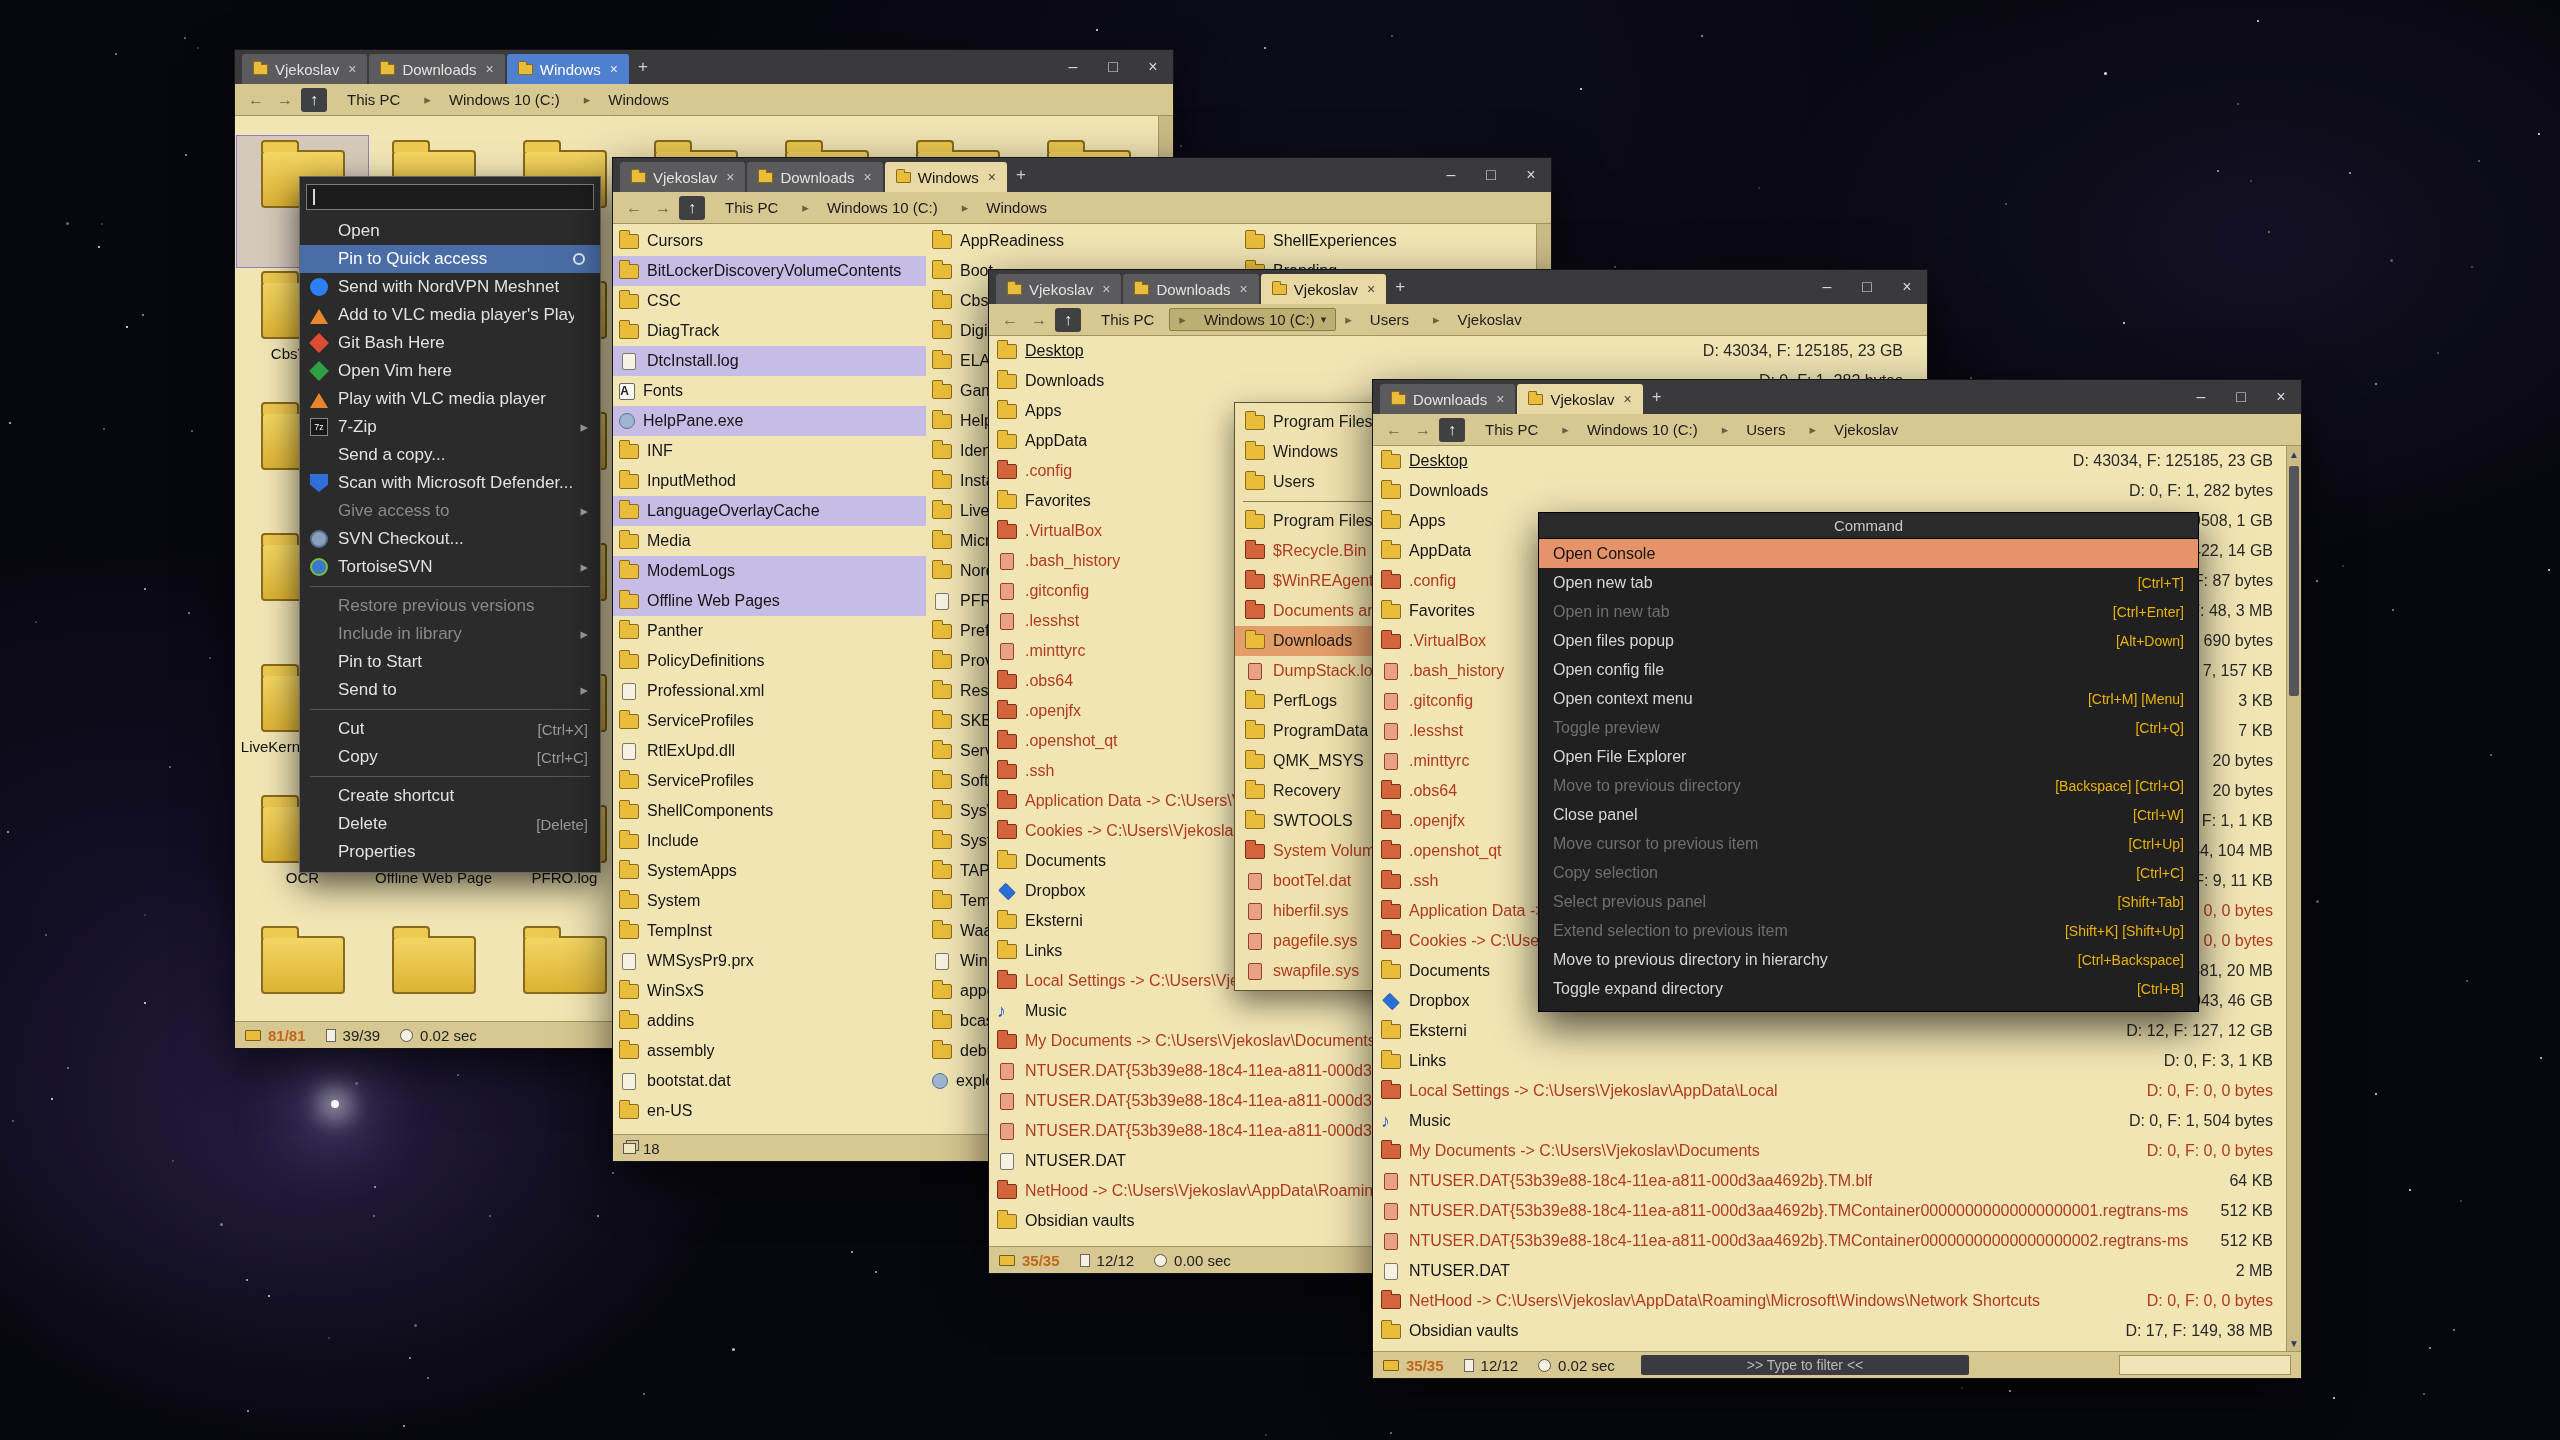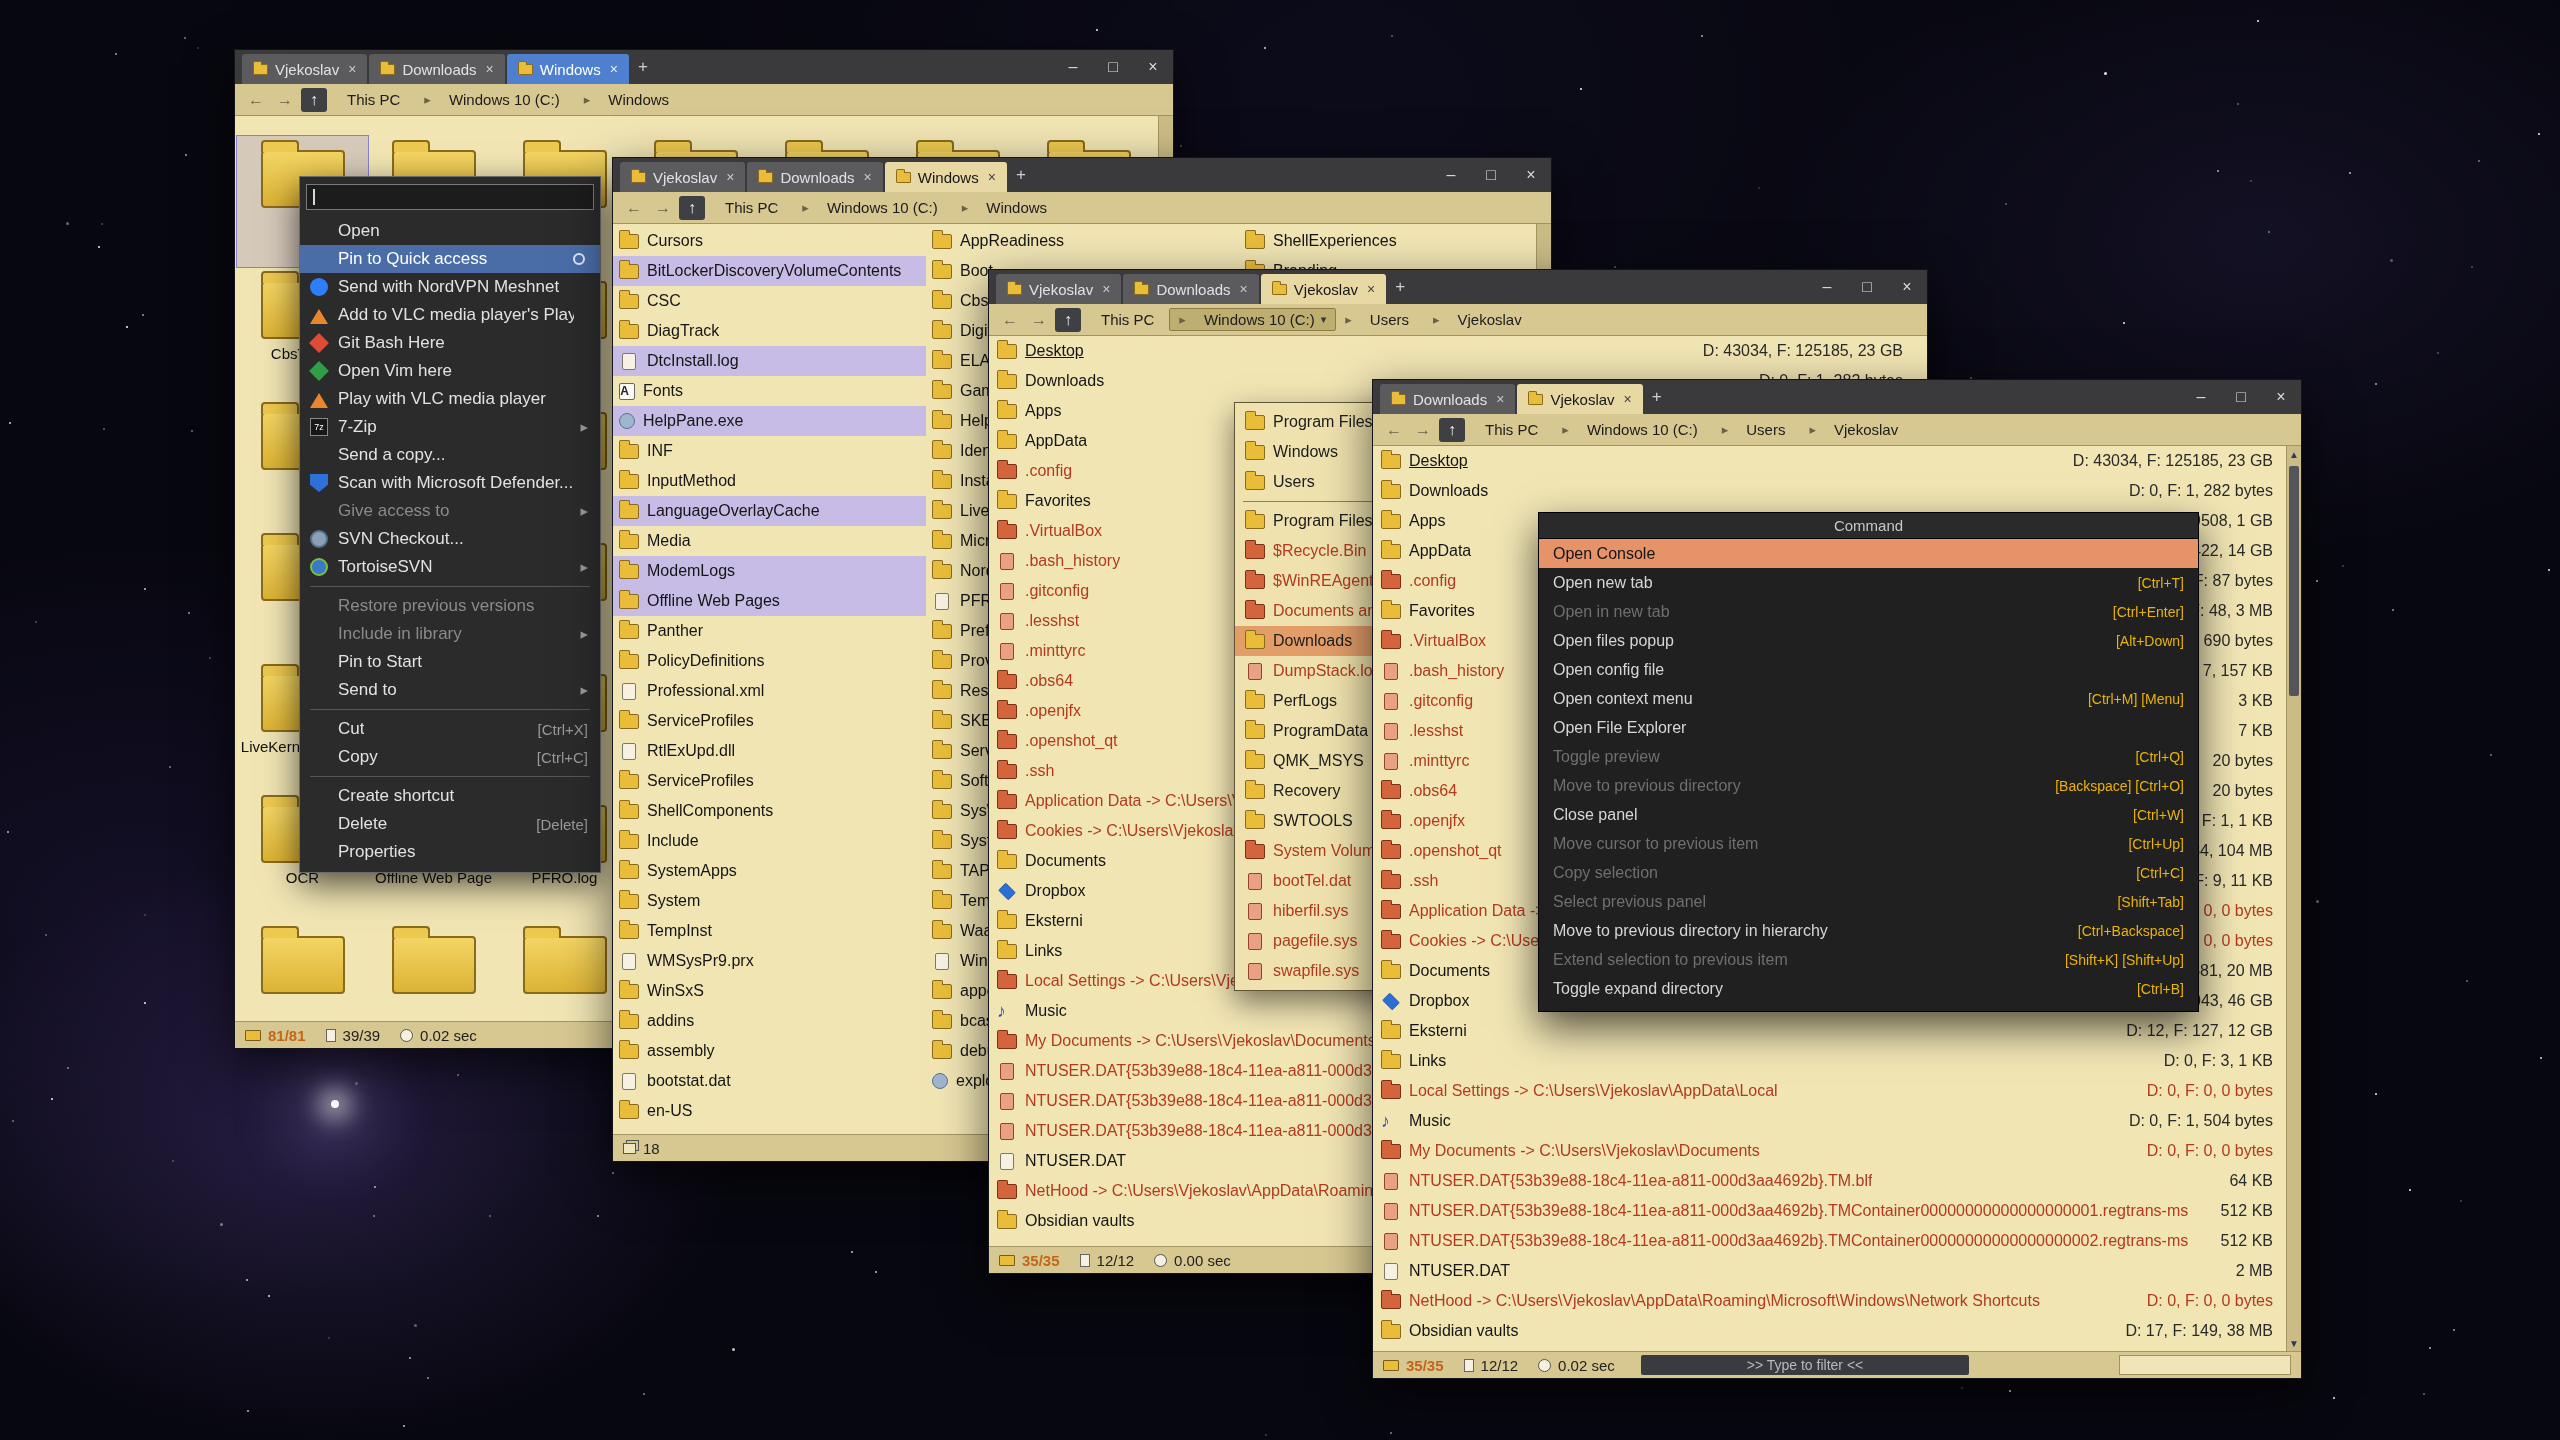--- a/index.html
+++ b/index.html
@@ -1873,31 +1873,31 @@
           <div class="pitem">
             <span>Open config file</span>
             <span class="pshort"></span>
           </div>
 
           <div class="pitem">
             <span>Open context menu</span>
             <span class="pshort">[Ctrl+M] [Menu]</span>
           </div>
 
+          <div class="pitem dis">
+            <span>Toggle preview</span>
+            <span class="pshort">[Ctrl+Q]</span>
+          </div>
+
           <div class="pitem">
             <span>Open File Explorer</span>
             <span class="pshort"></span>
           </div>
 
           <div class="pitem dis">
-            <span>Toggle preview</span>
-            <span class="pshort">[Ctrl+Q]</span>
-          </div>
-
-          <div class="pitem dis">
             <span>Move to previous directory</span>
             <span class="pshort">[Backspace] [Ctrl+O]</span>
           </div>
 
           <div class="pitem">
             <span>Close panel</span>
             <span class="pshort">[Ctrl+W]</span>
           </div>
 
           <div class="pitem dis">
@@ -1908,28 +1908,28 @@
           <div class="pitem dis">
             <span>Copy selection</span>
             <span class="pshort">[Ctrl+C]</span>
           </div>
 
           <div class="pitem dis">
             <span>Select previous panel</span>
             <span class="pshort">[Shift+Tab]</span>
           </div>
 
+          <div class="pitem dis">
+            <span>Extend selection to previous item</span>
+            <span class="pshort">[Shift+K] [Shift+Up]</span>
+          </div>
+
           <div class="pitem">
             <span>Move to previous directory in hierarchy</span>
             <span class="pshort">[Ctrl+Backspace]</span>
-          </div>
-
-          <div class="pitem dis">
-            <span>Extend selection to previous item</span>
-            <span class="pshort">[Shift+K] [Shift+Up]</span>
           </div>
 
           <div class="pitem">
             <span>Toggle expand directory</span>
             <span class="pshort">[Ctrl+B]</span>
           </div>
         </div>
     </div>
     <div class="vscroll">
       <div class="sarr" style="top:0;">▲</div>

